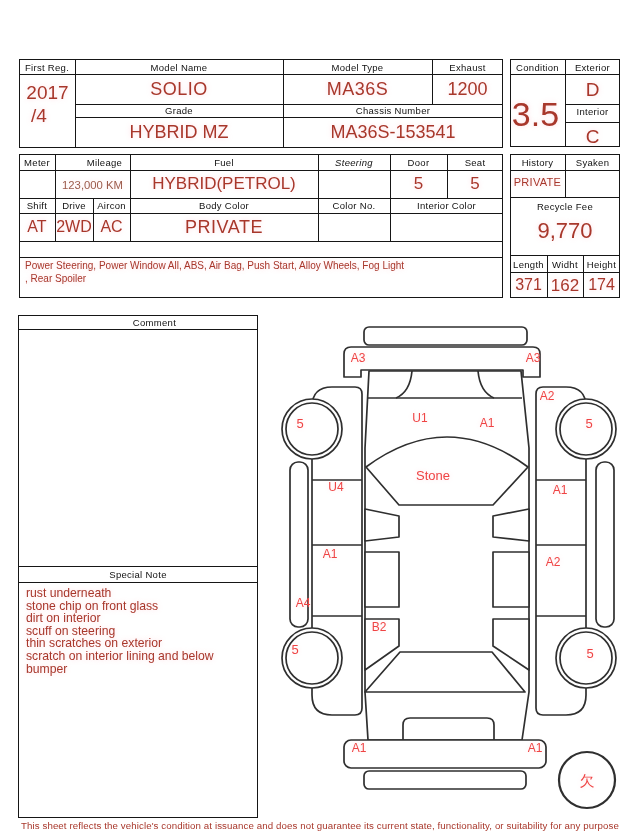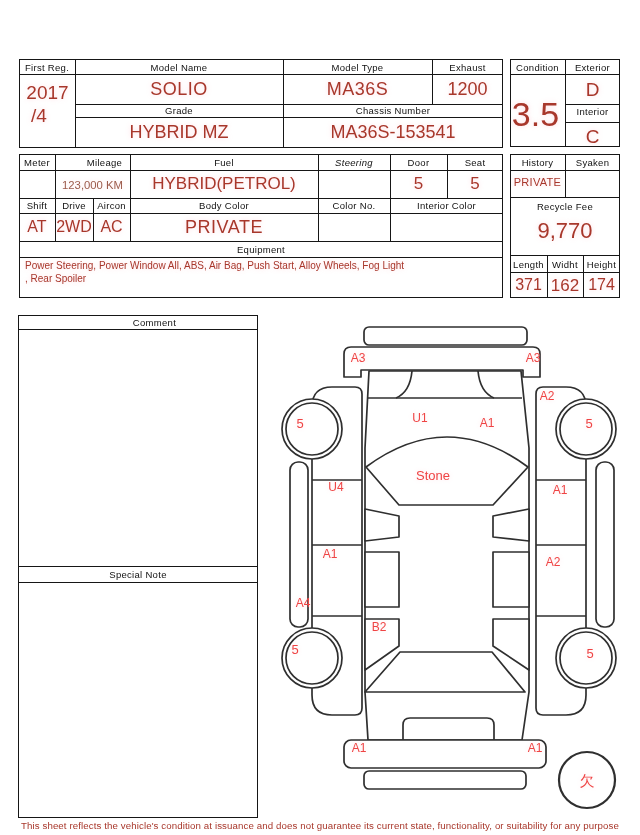--- a/index.html
+++ b/index.html
@@ -109,21 +109,20 @@
   <div class="lbl" style="left:318px;top:200px;width:72px;">Color No.</div>
   <div class="lbl" style="left:390px;top:200px;width:113px;">Interior Color</div>
 
   <div class="val red" style="left:19px;top:218px;width:36px;font-size:16px;">AT</div>
   <div class="val red" style="left:55px;top:218px;width:38px;font-size:16px;">2WD</div>
   <div class="val red" style="left:93px;top:218px;width:37px;font-size:16px;">AC</div>
   <div class="val red" style="left:130px;top:217px;width:188px;font-size:18px;letter-spacing:0.5px;">PRIVATE</div>
   <div class="val" style="left:318px;top:218px;width:72px;"></div>
   <div class="val" style="left:390px;top:218px;width:113px;"></div>
 
-  <div class="lbl" style="left:19px;top:244px;width:484px;">Equipment</div>
   <div class="abs red pre" style="left:25px;top:260px;width:472px;font-size:10px;line-height:12.6px;text-align:left;">Power Steering, Power Window  All, ABS, Air Bag, Push Start, Alloy Wheels, Fog Light
 , Rear Spoiler</div>
 
   <div class="box" style="left:510px;top:154px;width:110px;height:144px;"></div>
   <div class="vl" style="left:565px;top:154px;height:43px;"></div>
   <div class="hl" style="left:510px;top:170px;width:110px;"></div>
   <div class="hl" style="left:510px;top:197px;width:110px;"></div>
   <div class="hl" style="left:510px;top:255px;width:110px;"></div>
   <div class="hl" style="left:510px;top:272px;width:110px;"></div>
   <div class="vl" style="left:547px;top:255px;height:43px;"></div>
@@ -142,20 +141,27 @@
   <div class="val red" style="left:547px;top:276px;width:36px;font-size:17px;">162</div>
   <div class="val red" style="left:583px;top:276px;width:37px;font-size:16px;">174</div>
 
   <div class="box" style="left:18px;top:315px;width:240px;height:503px;"></div>
   <div class="hl" style="left:18px;top:329px;width:240px;"></div>
   <div class="hl" style="left:18px;top:566px;width:240px;"></div>
   <div class="hl" style="left:18px;top:582px;width:240px;"></div>
   <div class="lbl" style="left:18px;top:317px;width:273px;">Comment</div>
   <div class="abs" style="left:24px;top:334px;width:228px;height:228px;font-size:12px;"></div>
   <div class="lbl" style="left:18px;top:569px;width:240px;">Special Note</div>
+  <div class="abs red pre" style="left:26px;top:587px;width:228px;font-size:12.2px;line-height:12.6px;text-align:left;">rust underneath
+stone chip on front glass
+dirt on interior
+scuff on steering
+thin scratches on exterior
+scratch on  interior lining and below
+bumper</div>
 
   <svg id="diagram-svg" width="640" height="835" viewBox="0 0 640 835">
     <g fill="#ffffff" stroke="#2f2f2f" stroke-width="1.7" stroke-linejoin="round">
 
       <rect x="290" y="462" width="18" height="165" rx="8"></rect>
       <rect x="596" y="462" width="18" height="165" rx="8"></rect>
 
       <path d="M312,407 Q312,387 332,387 H355 Q362,387 362,394 V708 Q362,715 355,715 H332 Q312,715 312,695 Z"></path>
 
       <path d="M586,407 Q586,387 566,387 H543 Q536,387 536,394 V708 Q536,715 543,715 H566 Q586,715 586,695 Z"></path>

